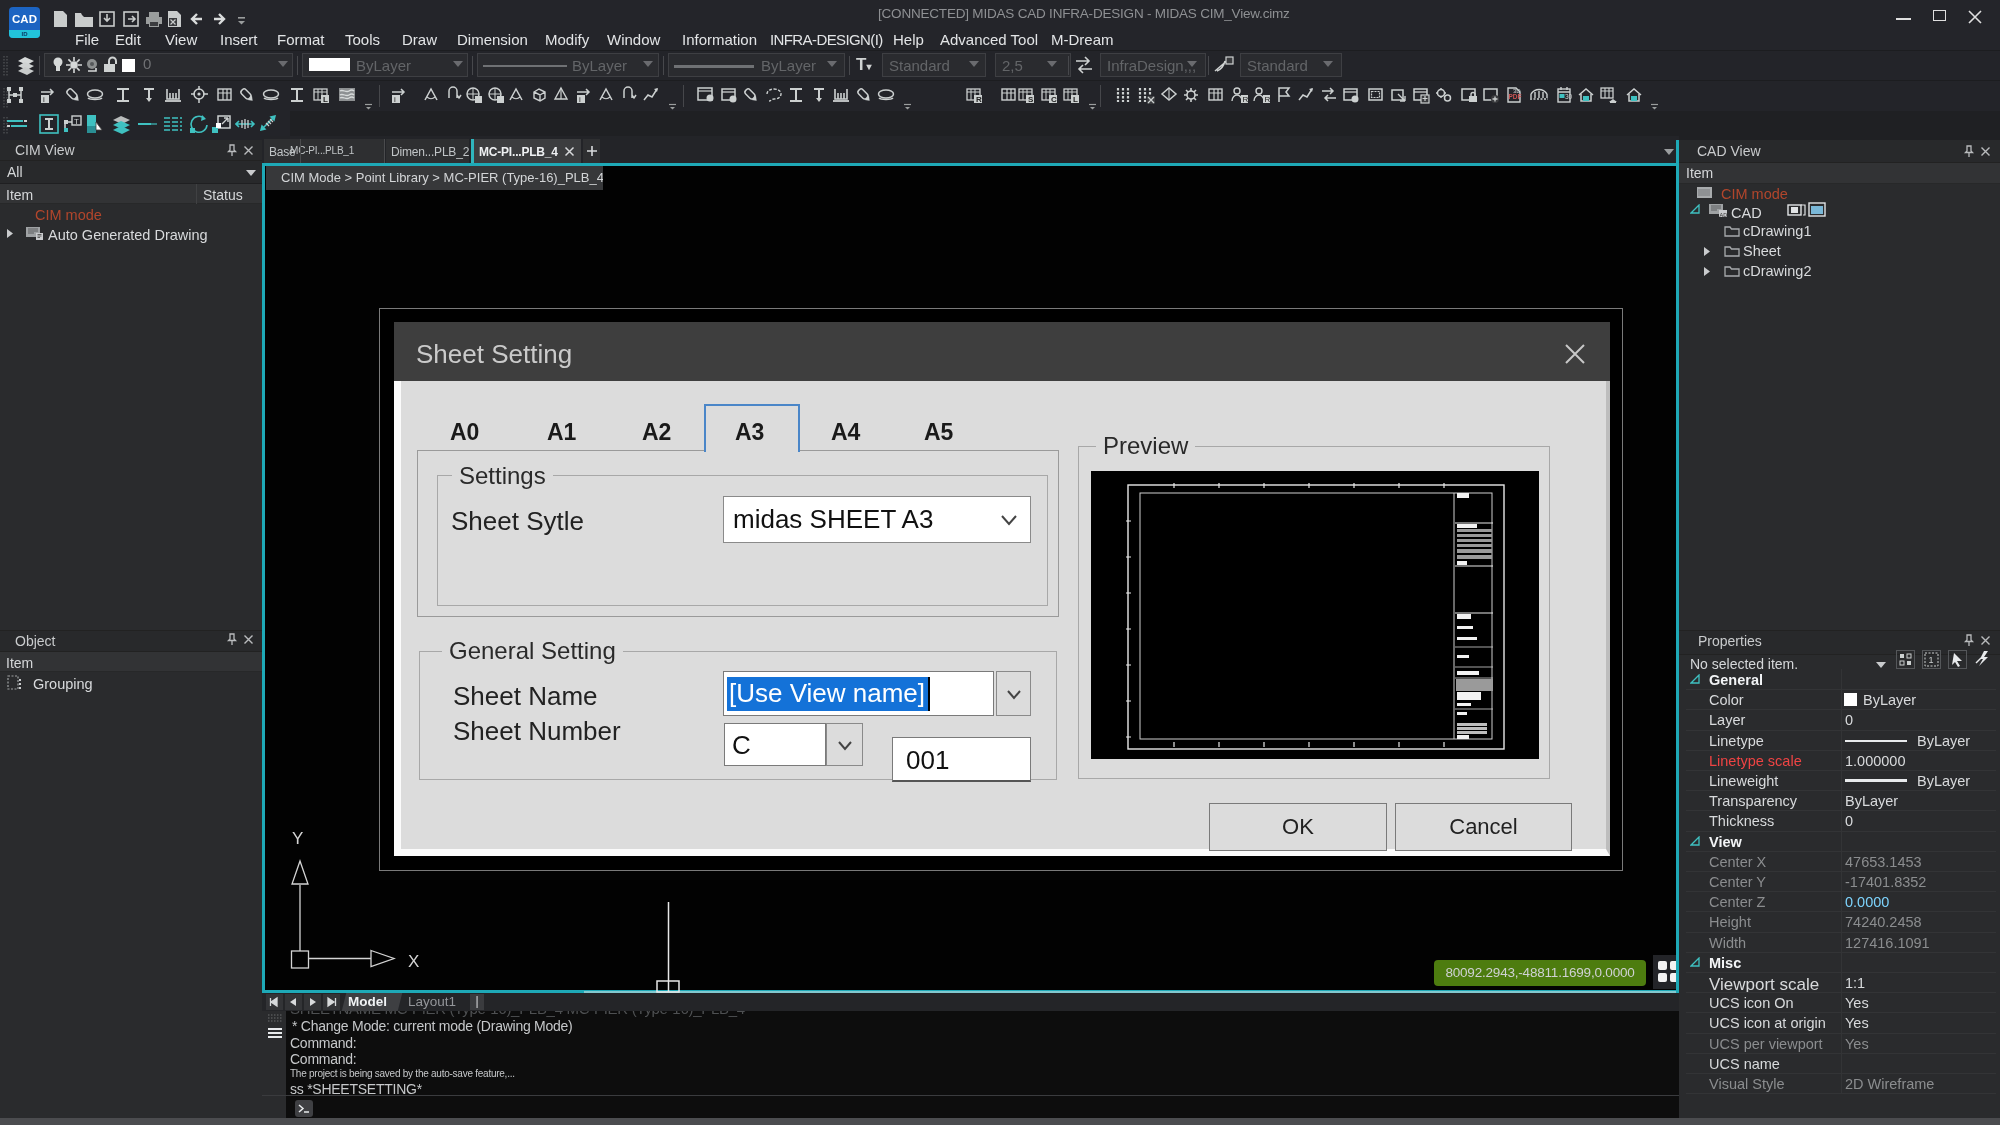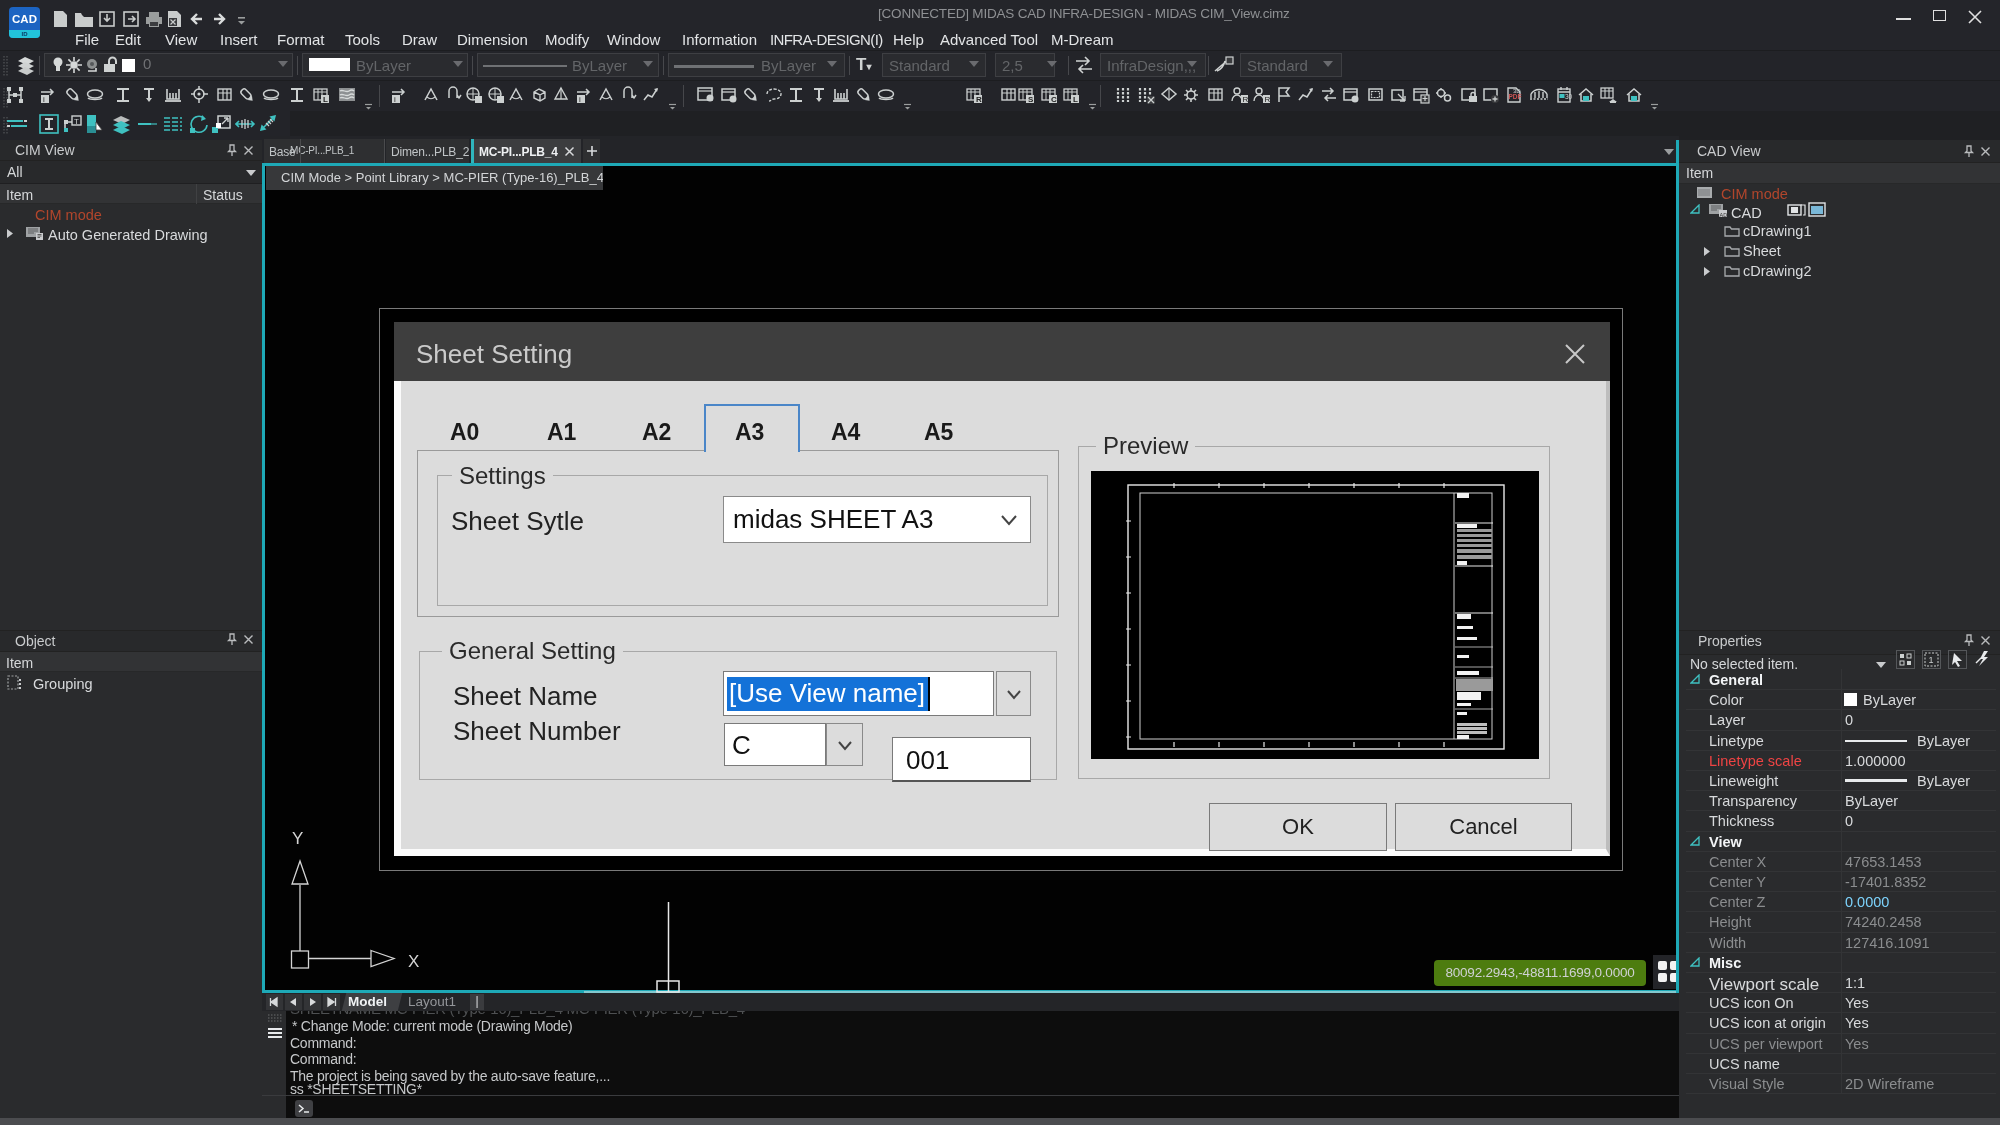--- a/index.html
+++ b/index.html
@@ -110,21 +110,21 @@
       <path d="M1 1l5 6 5-6z" fill="#6a6b6f"></path>
     </svg>
 <div class="abs" style="left:849px;top:56px;width:1px;height:19px;background:#47484c;"></div>
 <div class="abs" style="left:856px;top:55px;width:22px;height:20px;font-size:17px;font-weight:bold;color:#cfd2d2;">T<span style="font-size:10px">▾</span></div>
 <div class="abs" style="left:882px;top:53px;width:104px;height:24px;background:#2a2b2f;border:1px solid #3e3f43;">
       <div class="abs" style="left:6px;top:3px;font-size:15px;color:#636568;">Standard</div>
     </div>
 <svg class="abs" style="left:968px;top:60px" width="12" height="8">
       <path d="M1 1l5 6 5-6z" fill="#6a6b6f"></path>
     </svg>
-<div class="abs" style="left:995px;top:53px;width:60px;height:24px;background:#2a2b2f;border:1px solid #3e3f43;">
+<div class="abs" style="left:995px;top:53px;width:76px;height:24px;background:#2a2b2f;border:1px solid #3e3f43;">
       <div class="abs" style="left:6px;top:3px;font-size:15px;color:#636568;">2,5</div>
     </div>
 <svg class="abs" style="left:1046px;top:60px" width="12" height="8">
       <path d="M1 1l5 6 5-6z" fill="#6a6b6f"></path>
     </svg>
 <div class="abs" style="left:1068px;top:56px;width:1px;height:19px;background:#47484c;"></div>
 <svg class="abs" style="left:1074px;top:56px" width="20" height="18">
       <path d="M2 5h13M11 1l4 4-4 4M18 13H5M9 9l-4 4 4 4" stroke="#cfd2d2" stroke-width="1.6" fill="none"></path>
     </svg>
 <div class="abs" style="left:1100px;top:53px;width:106px;height:24px;background:#2a2b2f;border:1px solid #3e3f43;">
@@ -633,21 +633,21 @@
     </svg>
 <svg class="abs" style="left:268px;top:1027px" width="14" height="12">
       <path d="M0 2h14M0 6h14M0 10h14" stroke="#e8eaec" stroke-width="2"></path>
     </svg>
 <div class="abs" style="left:262px;top:1011px;width:1421px;height:12px;overflow:hidden;">
       <div class="abs" style="left:28px;top:-11px;font-size:15px;letter-spacing:-0.3px;color:#4e5052;white-space:nowrap;">SHEETNAME MC-PIER (Type-16)_PLB_4  MC-PIER (Type-16)_PLB_4</div>
     </div>
 <div class="abs" style="left:292px;top:1018px;font-size:14px;letter-spacing:-0.25px;color:#c6c8ca;"> * Change Mode: current mode (Drawing Mode)</div>
 <div class="abs" style="left:290px;top:1035px;font-size:14px;letter-spacing:-0.25px;color:#c6c8ca;">Command:</div>
 <div class="abs" style="left:290px;top:1051px;font-size:14px;letter-spacing:-0.25px;color:#c6c8ca;">Command:</div>
-<div class="abs" style="left:290px;top:1068px;font-size:14px;letter-spacing:-0.25px;color:#c6c8ca;">The project is being saved by the auto-save feature,...</div>
+<div class="abs" style="left:290px;top:1068px;font-size:10px;letter-spacing:-0.25px;color:#c6c8ca;">The project is being saved by the auto-save feature,...</div>
 <div class="abs" style="left:290px;top:1081px;font-size:14px;letter-spacing:-0.25px;color:#c6c8ca;">ss *SHEETSETTING*</div>
 <div class="abs" style="left:262px;top:1095px;width:1421px;height:1px;background:#3a3b3e;"></div>
 <div class="abs" style="left:295px;top:1100px;width:18px;height:17px;background:#3f4043;border-radius:3px;"><svg width="18" height="17">
         <path d="M4 5l4 3.5L4 12M9 12h5" stroke="#e8eaec" stroke-width="1.5" fill="none"></path>
       </svg></div>
 <div class="abs" style="left:0;top:1118px;width:2000px;height:7px;background:#4b4c4f;"></div>
 <div class="abs" style="left:1679px;top:140px;width:321px;height:978px;background:#2a2b2d;"></div>
 <div class="abs" style="left:1679px;top:140px;width:321px;height:23px;background:#28292b;border-bottom:1px solid #222;"></div>
 <div class="abs" style="left:1697px;top:143px;font-size:14px;color:#c9cbcd;">CAD View</div>
 <svg class="abs" style="left:1963px;top:145px" width="12" height="13">

